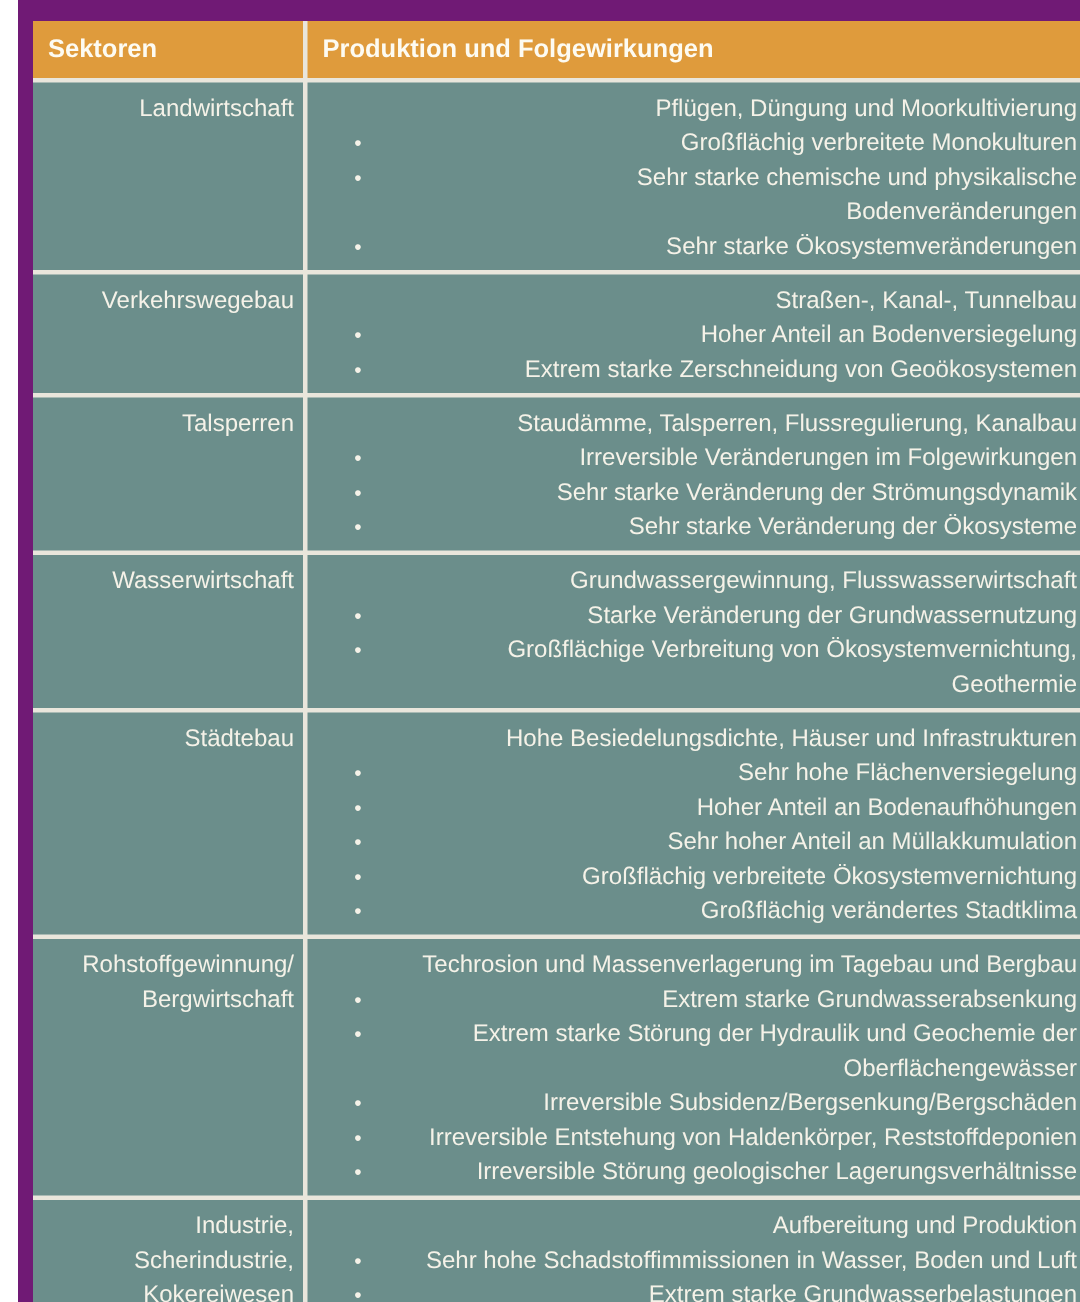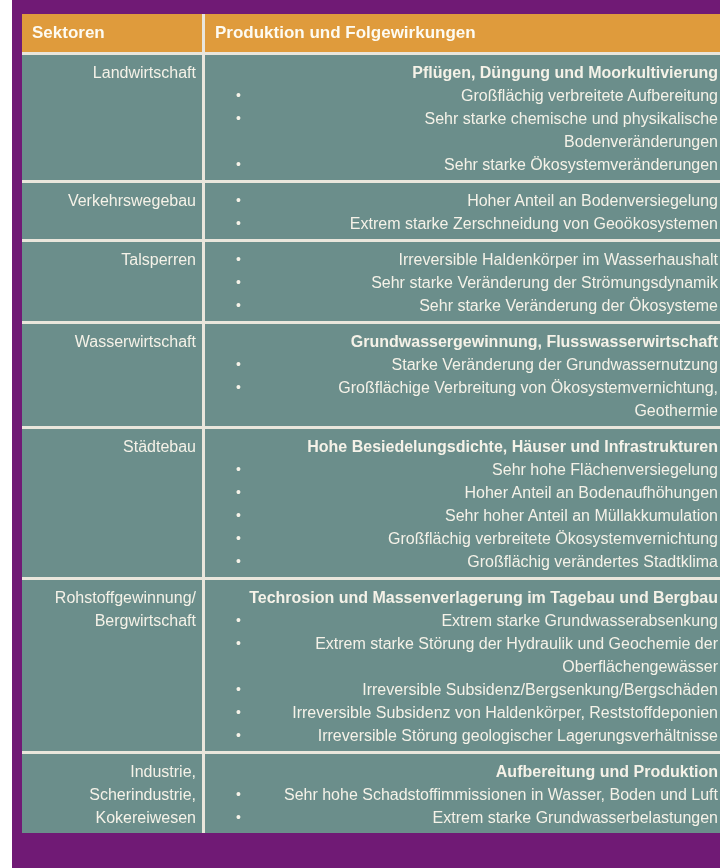--- a/index.html
+++ b/index.html
@@ -46,21 +46,21 @@
   }
   .sector-cell {
     padding: 6px 6px 4px 10px;
     white-space: pre-line;
   }
   .col-divider { background: #e9e6dc; }
   .content-cell {
     padding: 6px 6px 4px 10px;
   }
   .row-title {
-    font-weight: bold;
+    font-weight: normal;
   }
   ul.bullets {
     list-style: none;
     margin: 0;
     padding: 0;
   }
   ul.bullets li {
     display: flex;
     align-items: flex-start;
   }
@@ -89,60 +89,62 @@
     </div>
 
     <div class="grid-row body-row">
       <div class="cell sector-cell">Landwirtschaft</div>
       <div class="col-divider"></div>
       <div class="cell content-cell">
         <div class="row-title">Pflügen, Düngung und Moorkultivierung</div>
         <ul class="bullets">
           <li>
               <span class="bullet-dot">•</span>
-              <span class="bullet-text">Großflächig verbreitete Aufbereitung</span>
+              <span class="bullet-text">Großflächig verbreitete Monokulturen</span>
             </li>
           <li>
               <span class="bullet-dot">•</span>
               <span class="bullet-text">Sehr starke chemische und physikalische
 Bodenveränderungen</span>
             </li>
           <li>
               <span class="bullet-dot">•</span>
               <span class="bullet-text">Sehr starke Ökosystemveränderungen</span>
             </li>
         </ul>
       </div>
     </div>
 
     <div class="grid-row body-row">
       <div class="cell sector-cell">Verkehrswegebau</div>
       <div class="col-divider"></div>
       <div class="cell content-cell">
+        <div class="row-title">Straßen-, Kanal-, Tunnelbau</div>
         <ul class="bullets">
           <li>
               <span class="bullet-dot">•</span>
               <span class="bullet-text">Hoher Anteil an Bodenversiegelung</span>
             </li>
           <li>
               <span class="bullet-dot">•</span>
               <span class="bullet-text">Extrem starke Zerschneidung von Geoökosystemen</span>
             </li>
         </ul>
       </div>
     </div>
 
     <div class="grid-row body-row">
       <div class="cell sector-cell">Talsperren</div>
       <div class="col-divider"></div>
       <div class="cell content-cell">
-        <ul class="bullets">
-          <li>
-              <span class="bullet-dot">•</span>
-              <span class="bullet-text">Irreversible Haldenkörper im Wasserhaushalt</span>
+        <div class="row-title">Staudämme, Talsperren, Flussregulierung, Kanalbau</div>
+        <ul class="bullets">
+          <li>
+              <span class="bullet-dot">•</span>
+              <span class="bullet-text">Irreversible Veränderungen im Folgewirkungen</span>
             </li>
           <li>
               <span class="bullet-dot">•</span>
               <span class="bullet-text">Sehr starke Veränderung der Strömungsdynamik</span>
             </li>
           <li>
               <span class="bullet-dot">•</span>
               <span class="bullet-text">Sehr starke Veränderung der Ökosysteme</span>
             </li>
         </ul>
@@ -213,21 +215,21 @@
               <span class="bullet-dot">•</span>
               <span class="bullet-text">Extrem starke Störung der Hydraulik und Geochemie der
 Oberflächengewässer</span>
             </li>
           <li>
               <span class="bullet-dot">•</span>
               <span class="bullet-text">Irreversible Subsidenz/Bergsenkung/Bergschäden</span>
             </li>
           <li>
               <span class="bullet-dot">•</span>
-              <span class="bullet-text">Irreversible Subsidenz von Haldenkörper, Reststoffdeponien</span>
+              <span class="bullet-text">Irreversible Entstehung von Haldenkörper, Reststoffdeponien</span>
             </li>
           <li>
               <span class="bullet-dot">•</span>
               <span class="bullet-text">Irreversible Störung geologischer Lagerungsverhältnisse</span>
             </li>
         </ul>
       </div>
     </div>
 
     <div class="grid-row body-row" style="margin-bottom:2px;">

